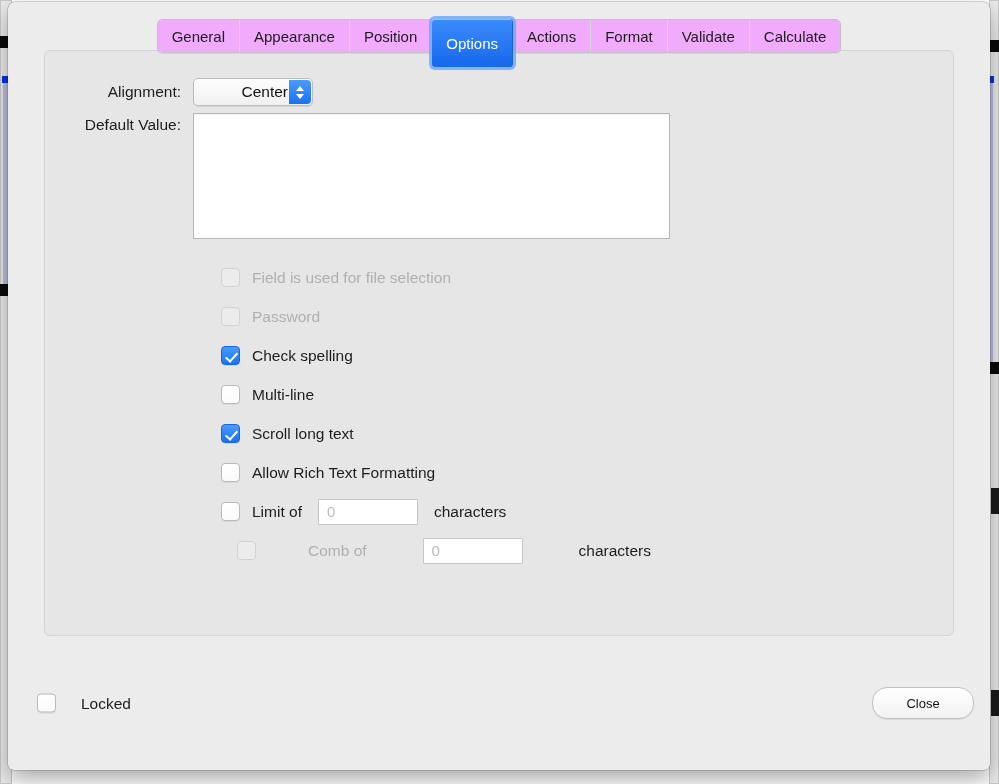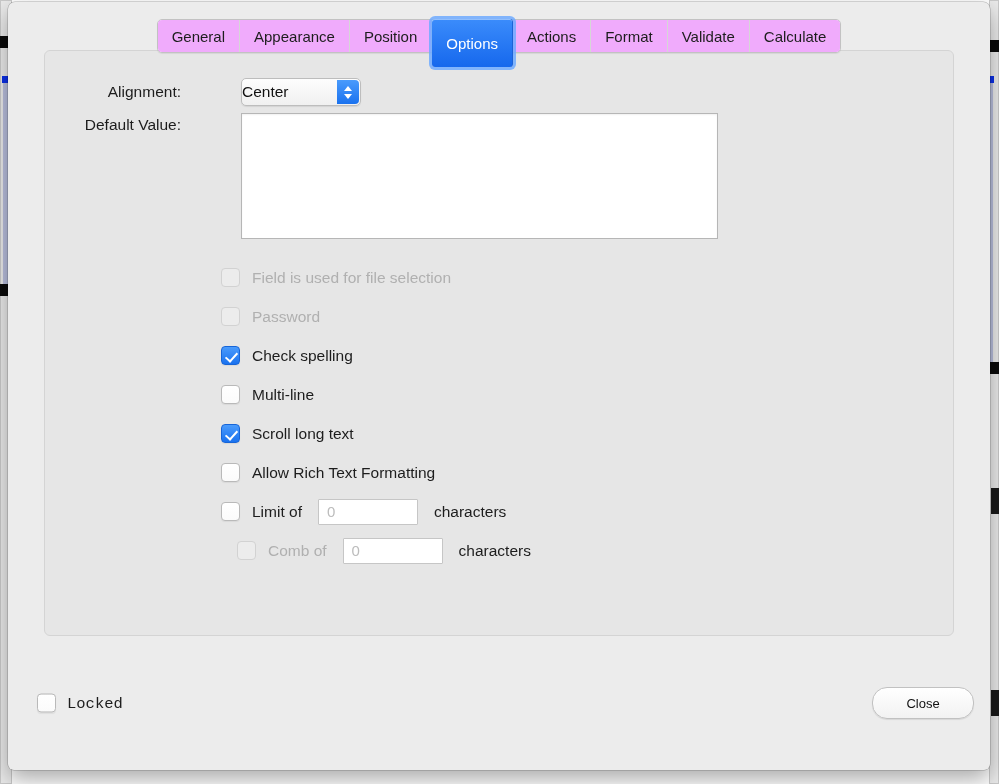--- a/index.html
+++ b/index.html
@@ -171,21 +171,20 @@
     border-radius: 6px;
     box-sizing: border-box;
     padding: 0;
   }
 
   
   .form-row {
     display: flex;
     align-items: flex-start;
     position: absolute;
-    gap: 48px;
   }
   .form-label {
     font-size: 15.5px;
     color: #1d1d1d;
     text-align: right;
     white-space: nowrap;
   }
 
   #row-alignment { left: 22px; top: 27px; width: 320px; }
   #row-alignment .form-label { width: 114px; line-height: 28px; }
@@ -199,21 +198,21 @@
     border: 1px solid #bdbdbd;
     border-radius: 5px;
     box-shadow: 0 1px 1px rgba(0,0,0,0.08);
     display: flex;
     align-items: center;
     box-sizing: border-box;
     cursor: default;
   }
   .popup-value {
     flex: 1;
-    text-align: left;
+    text-align: right;
     font-size: 15.5px;
     color: #111;
     padding-right: 24px;
   }
   .popup-arrows {
     position: absolute;
     right: 1px;
     top: 1px;
     bottom: 1px;
     width: 22px;
@@ -314,39 +313,39 @@
     font-size: 15px;
     color: #bcbcbc;
     cursor: text;
   }
   .suffix {
     margin-left: 16px;
     font-size: 15.5px;
     color: #1d1d1d;
     white-space: nowrap;
   }
-  .comb-indent { margin-left: 16px; }
+  .comb-indent { margin-left: 16px; gap: 40px; }
 
   
   #footer {
     flex: 1 1 auto;
     position: relative;
     display: flex;
     align-items: center;
     padding: 0 36px;
   }
   #locked-wrap {
     display: flex;
     align-items: center;
     position: absolute;
     left: 29px;
     top: 50%;
     transform: translateY(-50%);
   }
-  #locked-wrap .check-label { margin-left: 11px; font-family: Liberation Mono, monospace; }
+  #locked-wrap .check-label { margin-left: 25px; }
   #close-button {
     position: absolute;
     right: 16px;
     top: 50%;
     transform: translateY(-50%);
     width: 100px;
     height: 30px;
     background: linear-gradient(to bottom, #ffffff 0%, #f2f2f2 100%);
     border: 1px solid #c1c1c1;
     border-radius: 15px;

